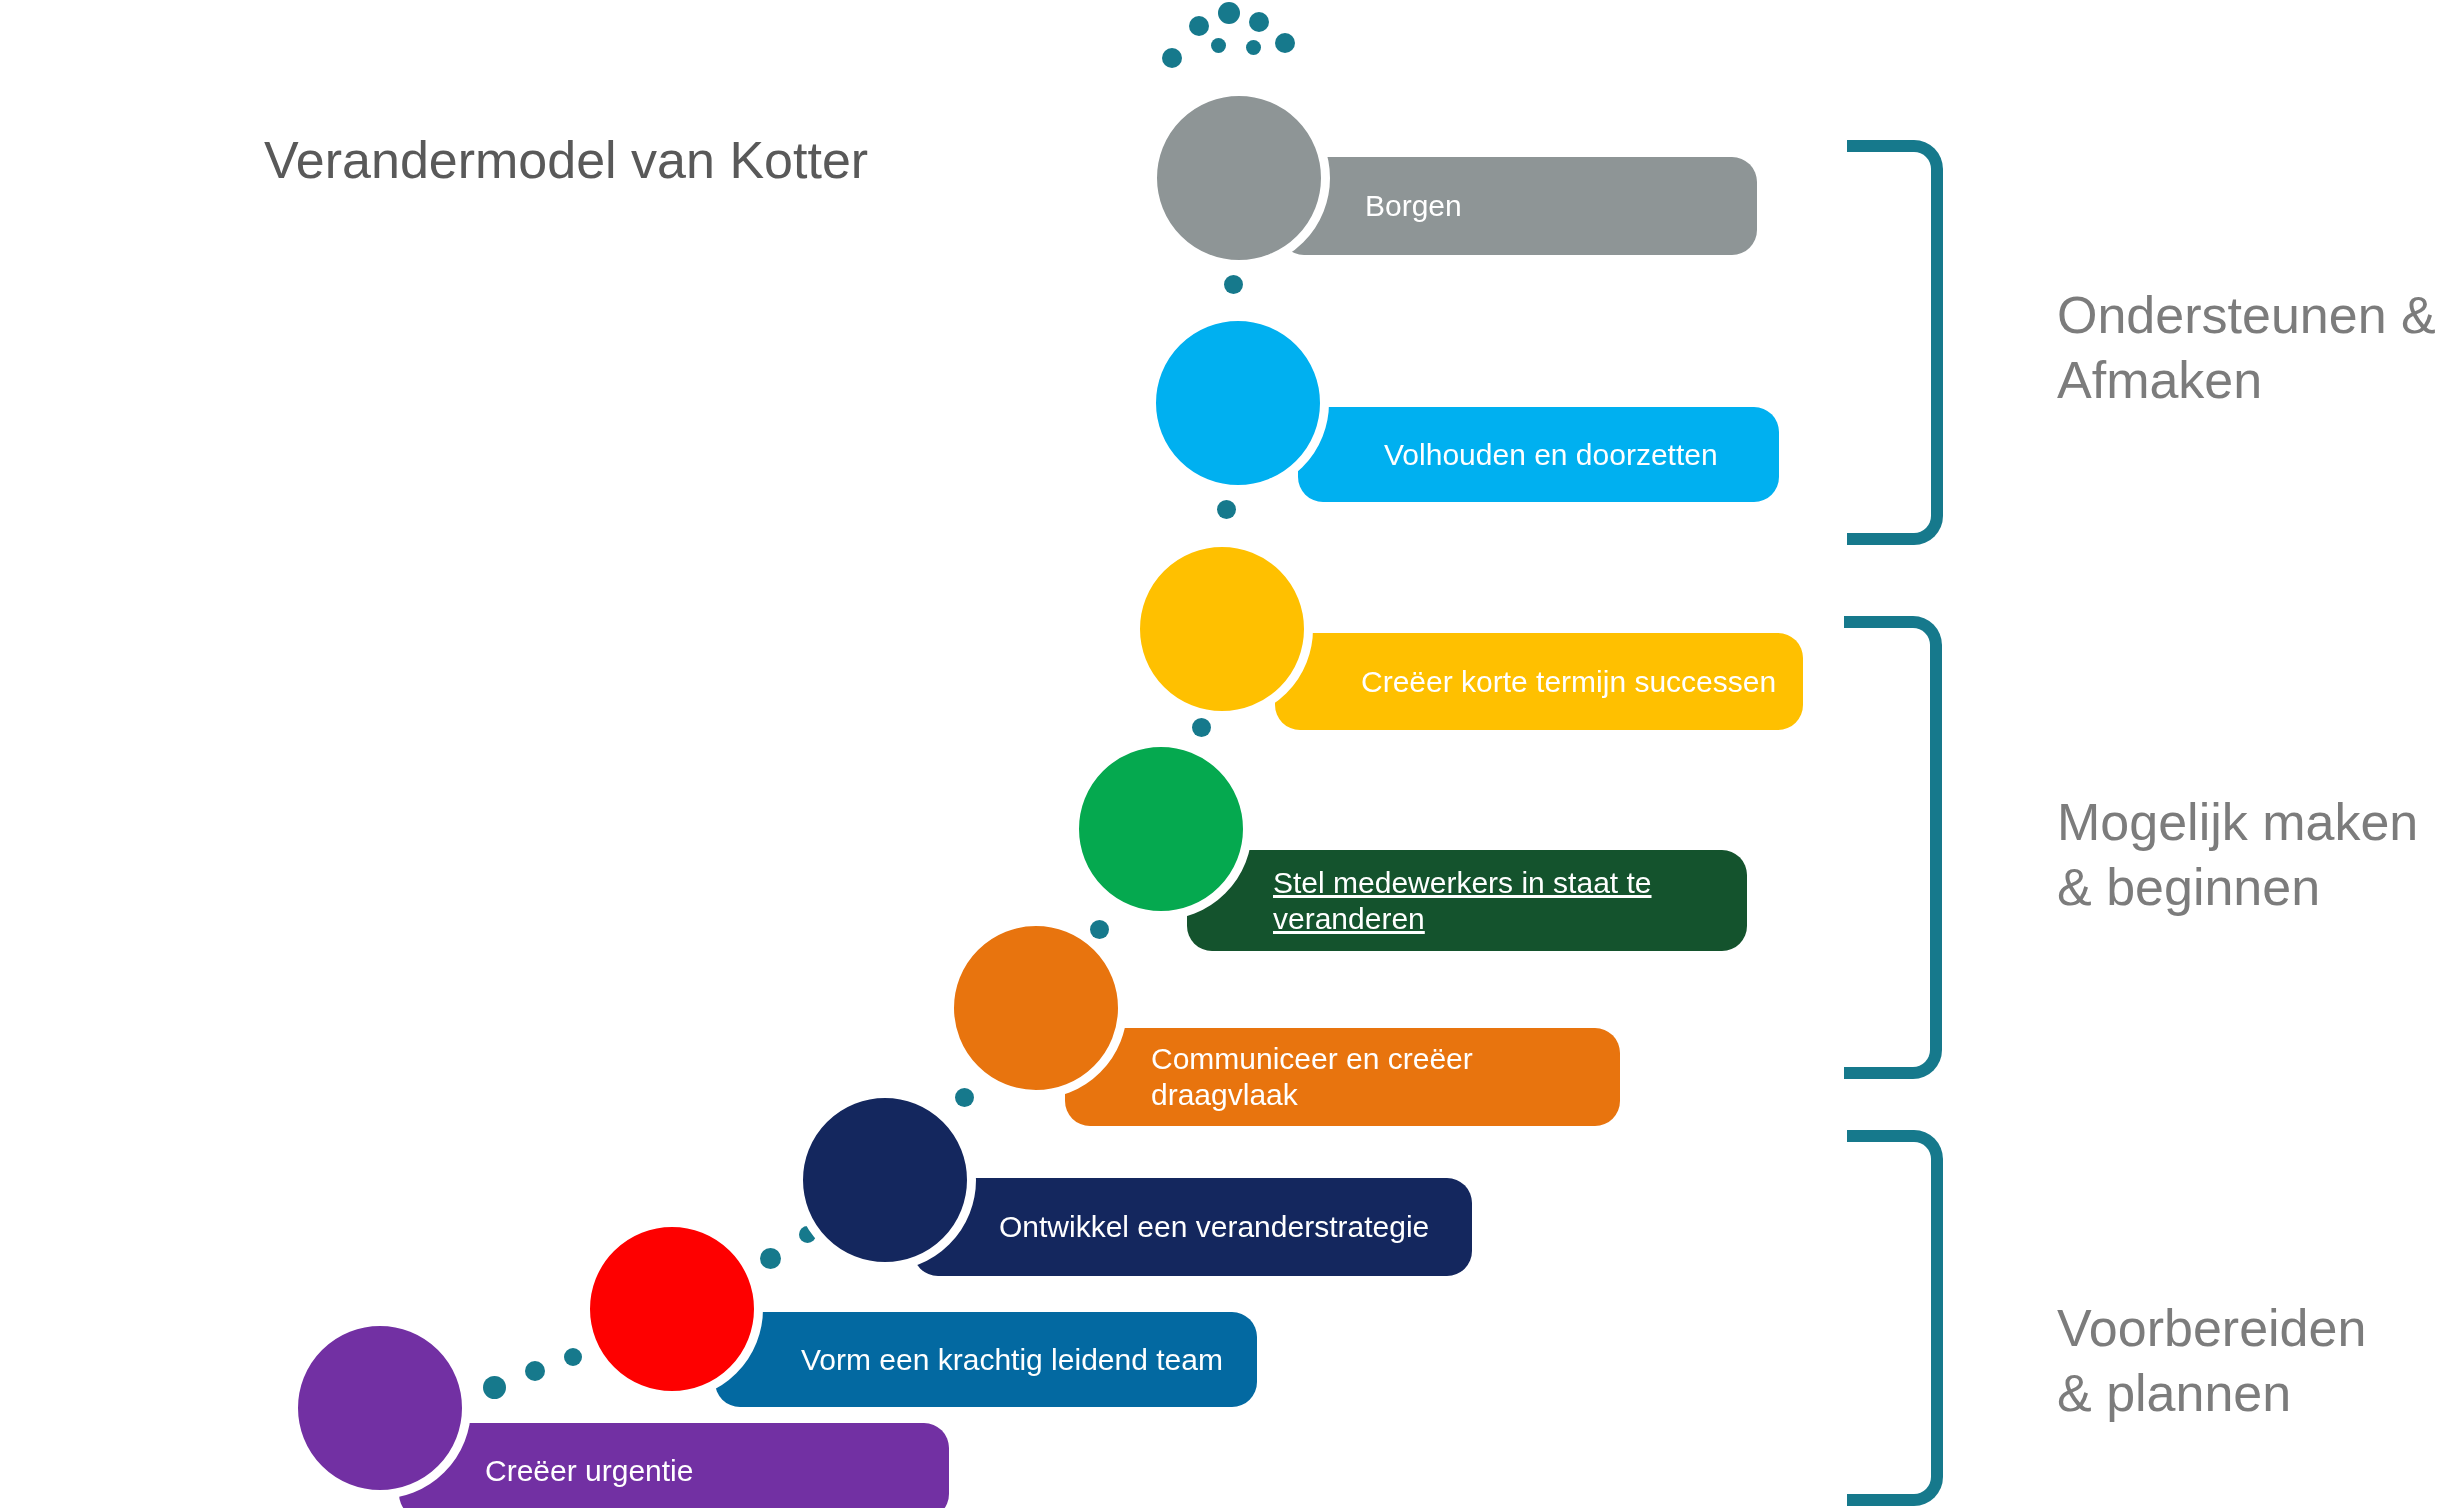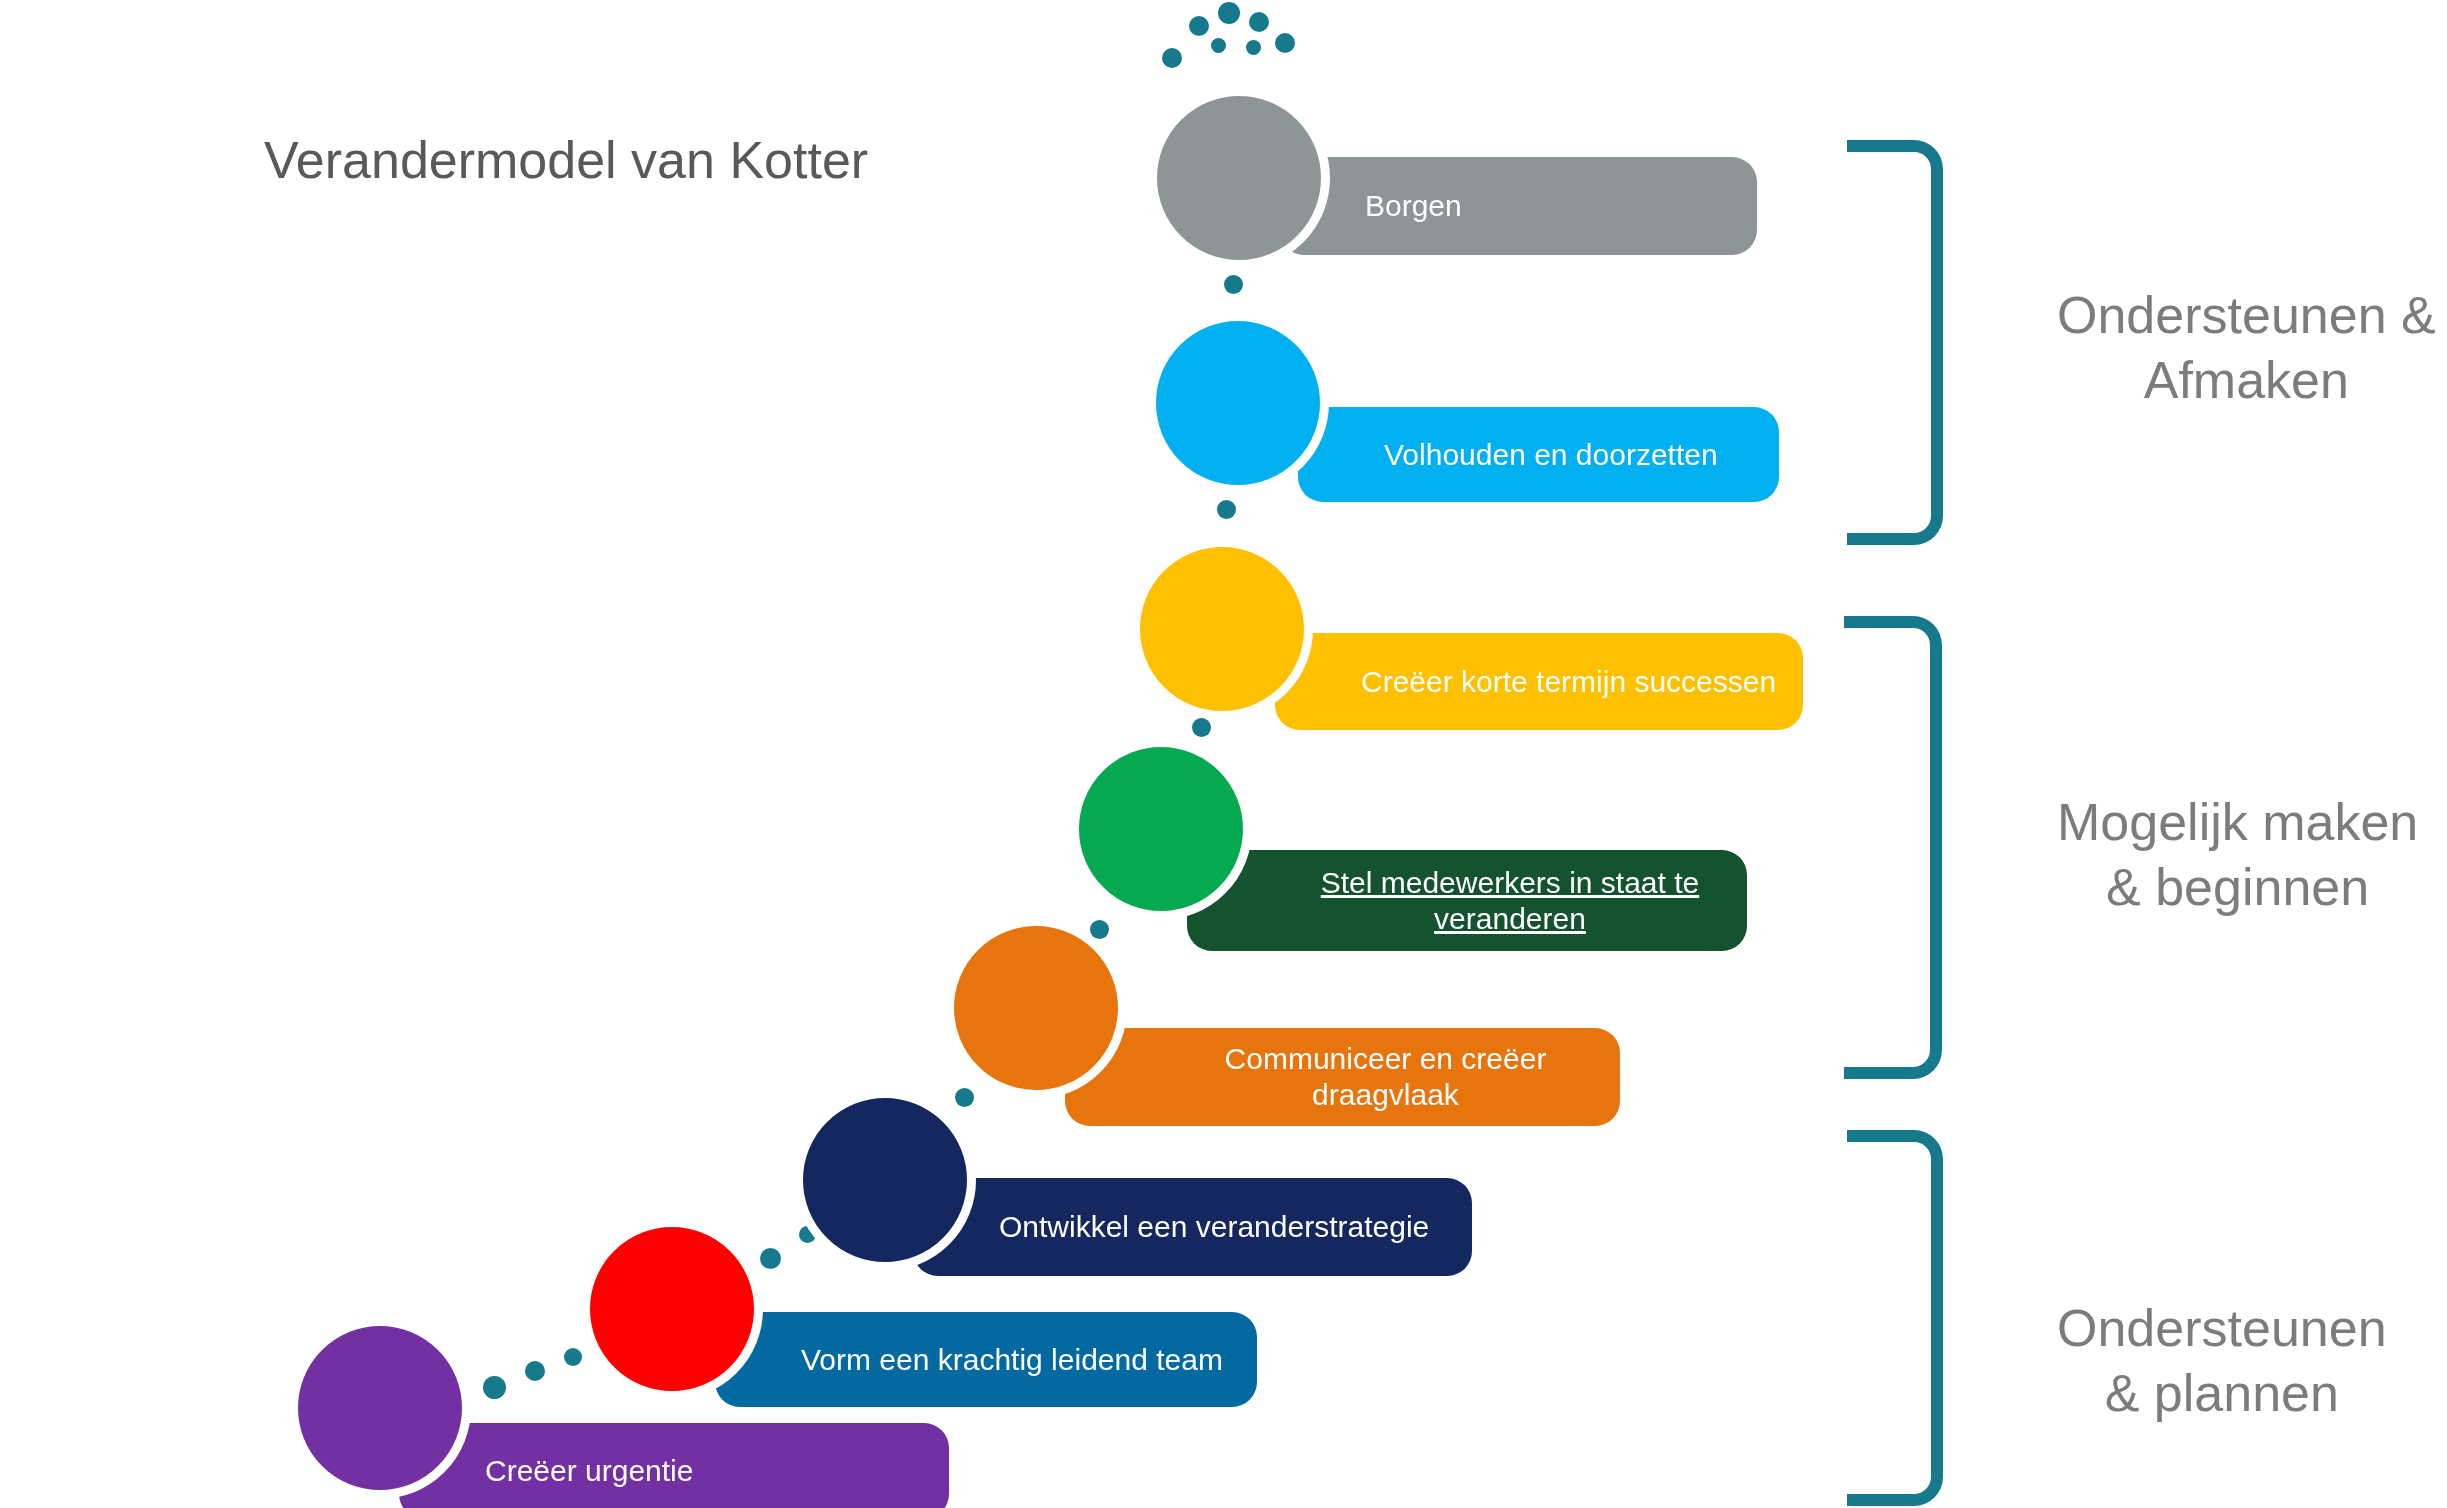--- a/index.html
+++ b/index.html
@@ -6,21 +6,21 @@
     --teal:#16798C;
     --title-gray:#595959;
     --label-gray:#7C7C7C;
   }
   *{margin:0;padding:0;box-sizing:border-box;}
   html,body{background:#fff;}
   body{
     width:2447px;height:1508px;position:relative;overflow:hidden;
     font-family:"Liberation Sans", sans-serif;
   }
-  .canvas{position:absolute;inset:0;text-align:center;}
+  .canvas{position:absolute;inset:0;}
   .title{
     position:absolute;left:264px;top:130px;
     font-size:52px;color:var(--title-gray);
   }
   
   .dot-trail i{position:absolute;display:block;border-radius:50%;background:var(--teal);}
   
   .circle{
     position:absolute;width:182px;height:182px;border-radius:50%;
     border:9.6px solid #fff;z-index:3;
@@ -148,18 +148,18 @@
 
   <div class="phase p1">
     <span>Ondersteunen &amp;</span><br>
     <span>Afmaken</span>
   </div>
   <div class="phase p2">
     <span>Mogelijk maken</span><br>
     <span>&amp; beginnen</span>
   </div>
   <div class="phase p3">
-    <span>Ondersteunen</span><br>
+    <span>Voorbereiden</span><br>
     <span>&amp; plannen</span>
   </div>
 
 </div>
 
 
 </body></html>

